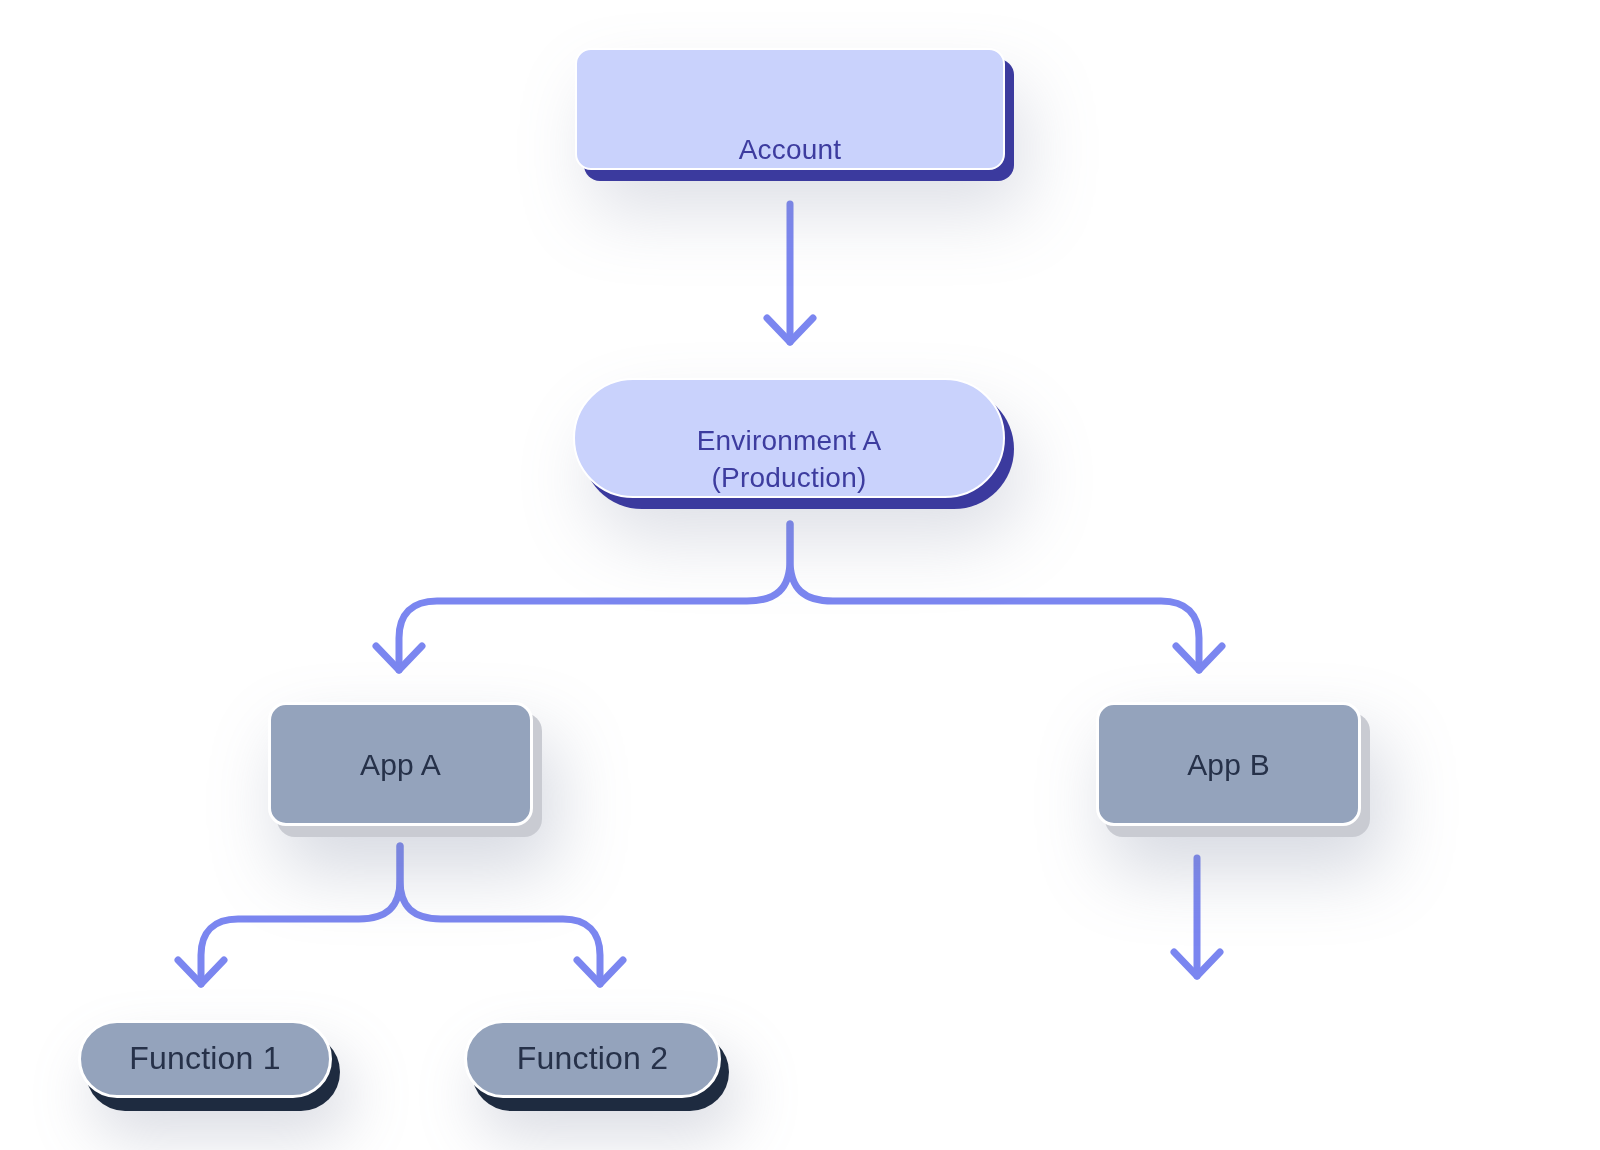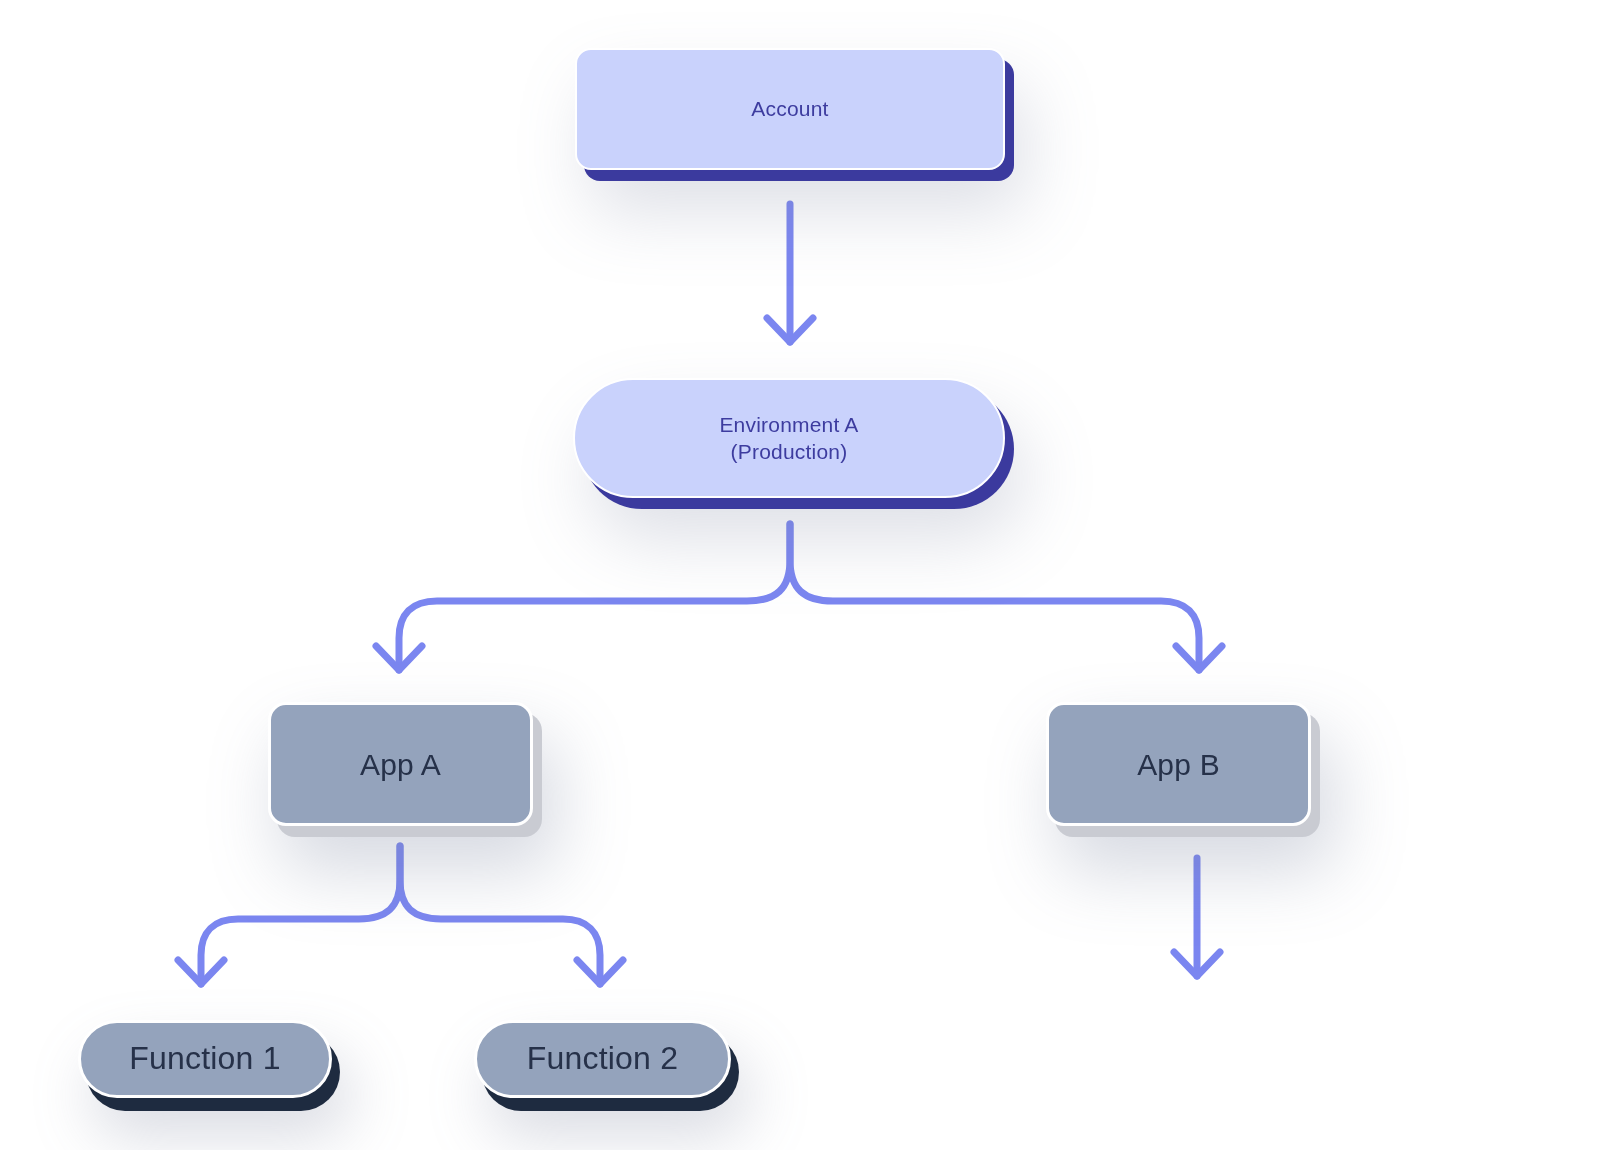--- a/index.html
+++ b/index.html
@@ -40,23 +40,24 @@
     align-items: center;
     justify-content: center;
     text-align: center;
     line-height: 1.3;
     letter-spacing: 0.2px;
   }
   .node.primary {
     background: var(--primary-fill, #c9d2fc);
     border: 2px solid #ffffff;
     color: var(--primary-text, #3d3c9f);
-    font-size: 21px;
+    font-size: 28px;
     box-shadow: 9px 11px 0 var(--primary-shadow, #3b3a9e),
                 18px 40px 70px 2px rgba(124, 132, 158, 0.25);
+    justify-content: flex-end;
   }
   .node.app {
     background: var(--secondary-fill, #94a3bc);
     border: 3px solid #ffffff;
     color: var(--secondary-text, #263149);
     font-size: 30px;
     box-shadow: 9px 11px 0 var(--secondary-shadow-light, #c9cbd2),
                 18px 40px 70px 6px rgba(124, 132, 158, 0.30);
   }
   .node.fn {
@@ -110,26 +111,26 @@
 
   <div class="node primary stadium" style="left:573px; top:378px; width:432px; height:120px;">
     <span class="env-line">Environment A</span>
     <span class="env-line">(Production)</span>
   </div>
 
   <div class="node app rounded" style="left:268px; top:702px; width:265px; height:124px;">
     <span>App A</span>
   </div>
 
-  <div class="node app rounded" style="left:1046px; top:702px; width:265px; height:124px;">
+  <div class="node app rounded" style="left:1096px; top:702px; width:265px; height:124px;">
     <span>App B</span>
   </div>
 
   <div class="node fn stadium" style="left:78px; top:1020px; width:254px; height:78px;">
     <span>Function 1</span>
   </div>
 
-  <div class="node fn stadium" style="left:474px; top:1020px; width:257px; height:78px;">
+  <div class="node fn stadium" style="left:464px; top:1020px; width:257px; height:78px;">
     <span>Function 2</span>
   </div>
 
 
 </div>
 
 </body></html>

